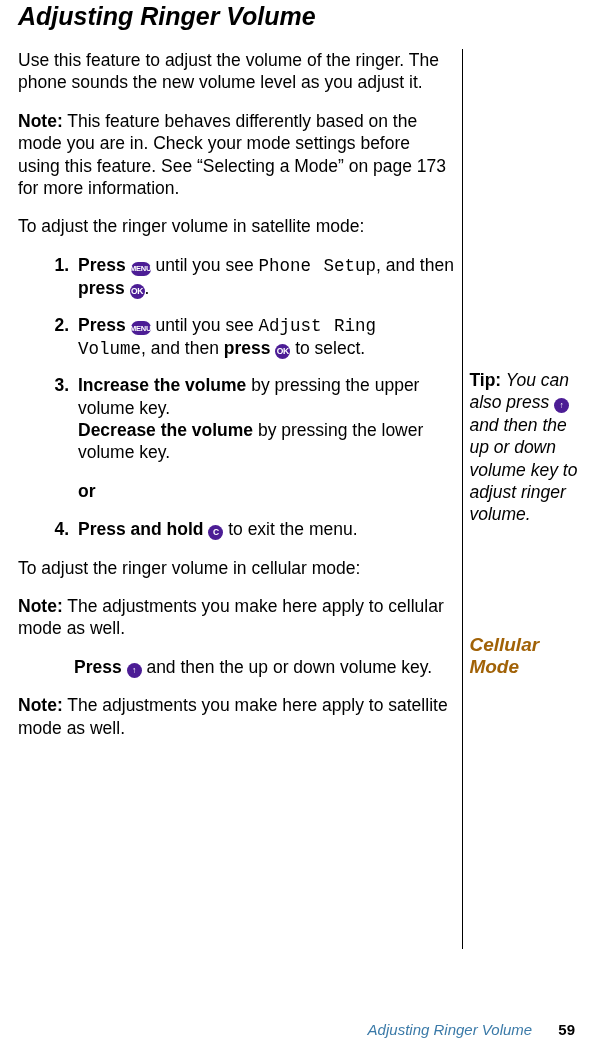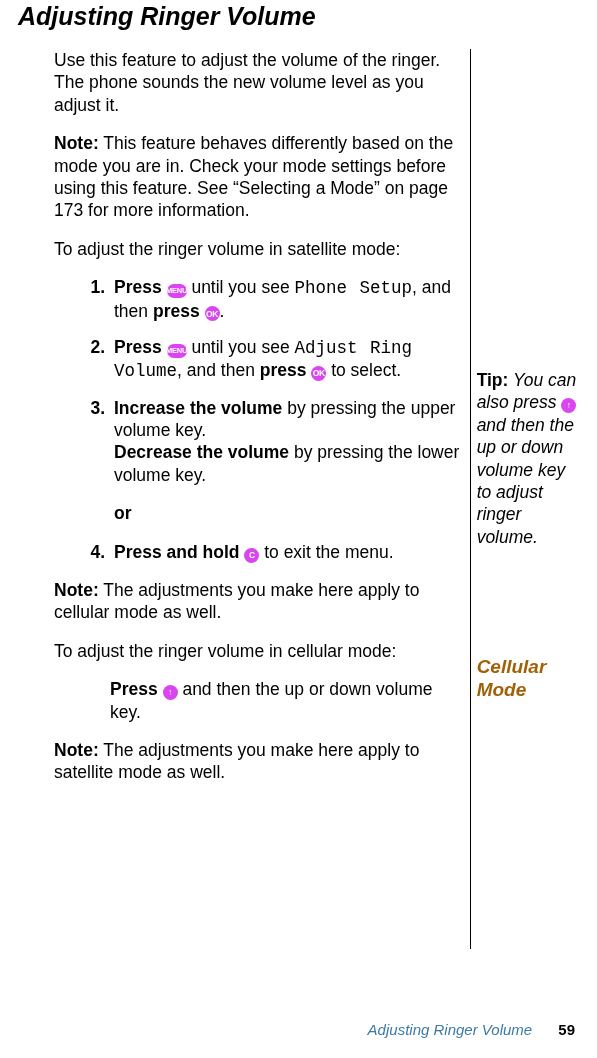--- a/index.html
+++ b/index.html
@@ -19,21 +19,20 @@
   h1 {
     font-style: italic;
     font-weight: bold;
     font-size: 25px;
     margin: 2px 0 18px 0;
     letter-spacing: 0;
   }
   .columns {
     display: flex;
     gap: 8px;
-    margin-left: 36px;
   }
   .main {
     width: 438px;
     font-size: 17.5px;
     line-height: 1.28;
   }
   .side {
     width: 110px;
     font-size: 17.5px;
     line-height: 1.28;
@@ -65,21 +64,21 @@
   .sub {
     margin: 12px 0 0 0;
   }
   b { font-weight: bold; }
   .icon {
     display: inline-flex;
     align-items: center;
     justify-content: center;
     width: 20px;
     height: 14px;
-    background: #d946ef;
+    background: #4c1d95;
     color: #fff;
     border-radius: 7px;
     font-size: 7.5px;
     font-weight: bold;
     vertical-align: 0px;
     letter-spacing: -0.3px;
   }
   .icon.circle {
     width: 15px;
     height: 15px;
@@ -154,25 +153,25 @@
         <li>
           <b>Increase the volume</b><span> by pressing the upper volume key.</span>
           <p class="sub"><b>Decrease the volume</b><span> by pressing the lower volume key.</span></p>
           <p class="sub"><b>or</b></p>
         </li>
         <li>
           <b>Press and hold </b><span class="icon circle">C</span><span> to exit the menu.</span>
         </li>
       </ol>
 
+      <p>To adjust the ringer volume in cellular mode:</p>
+
       <p>
         <b>Note:</b><span> The adjustments you make here apply to cellular mode as well.</span>
       </p>
-
-      <p>To adjust the ringer volume in cellular mode:</p>
 
       <div class="cell-block">
         <b>Press </b><span class="icon circle">↑</span><span> and then the up or down volume key.</span>
       </div>
 
       <p>
         <b>Note:</b><span> The adjustments you make here apply to satellite mode as well.</span>
       </p>
 
     </div>

